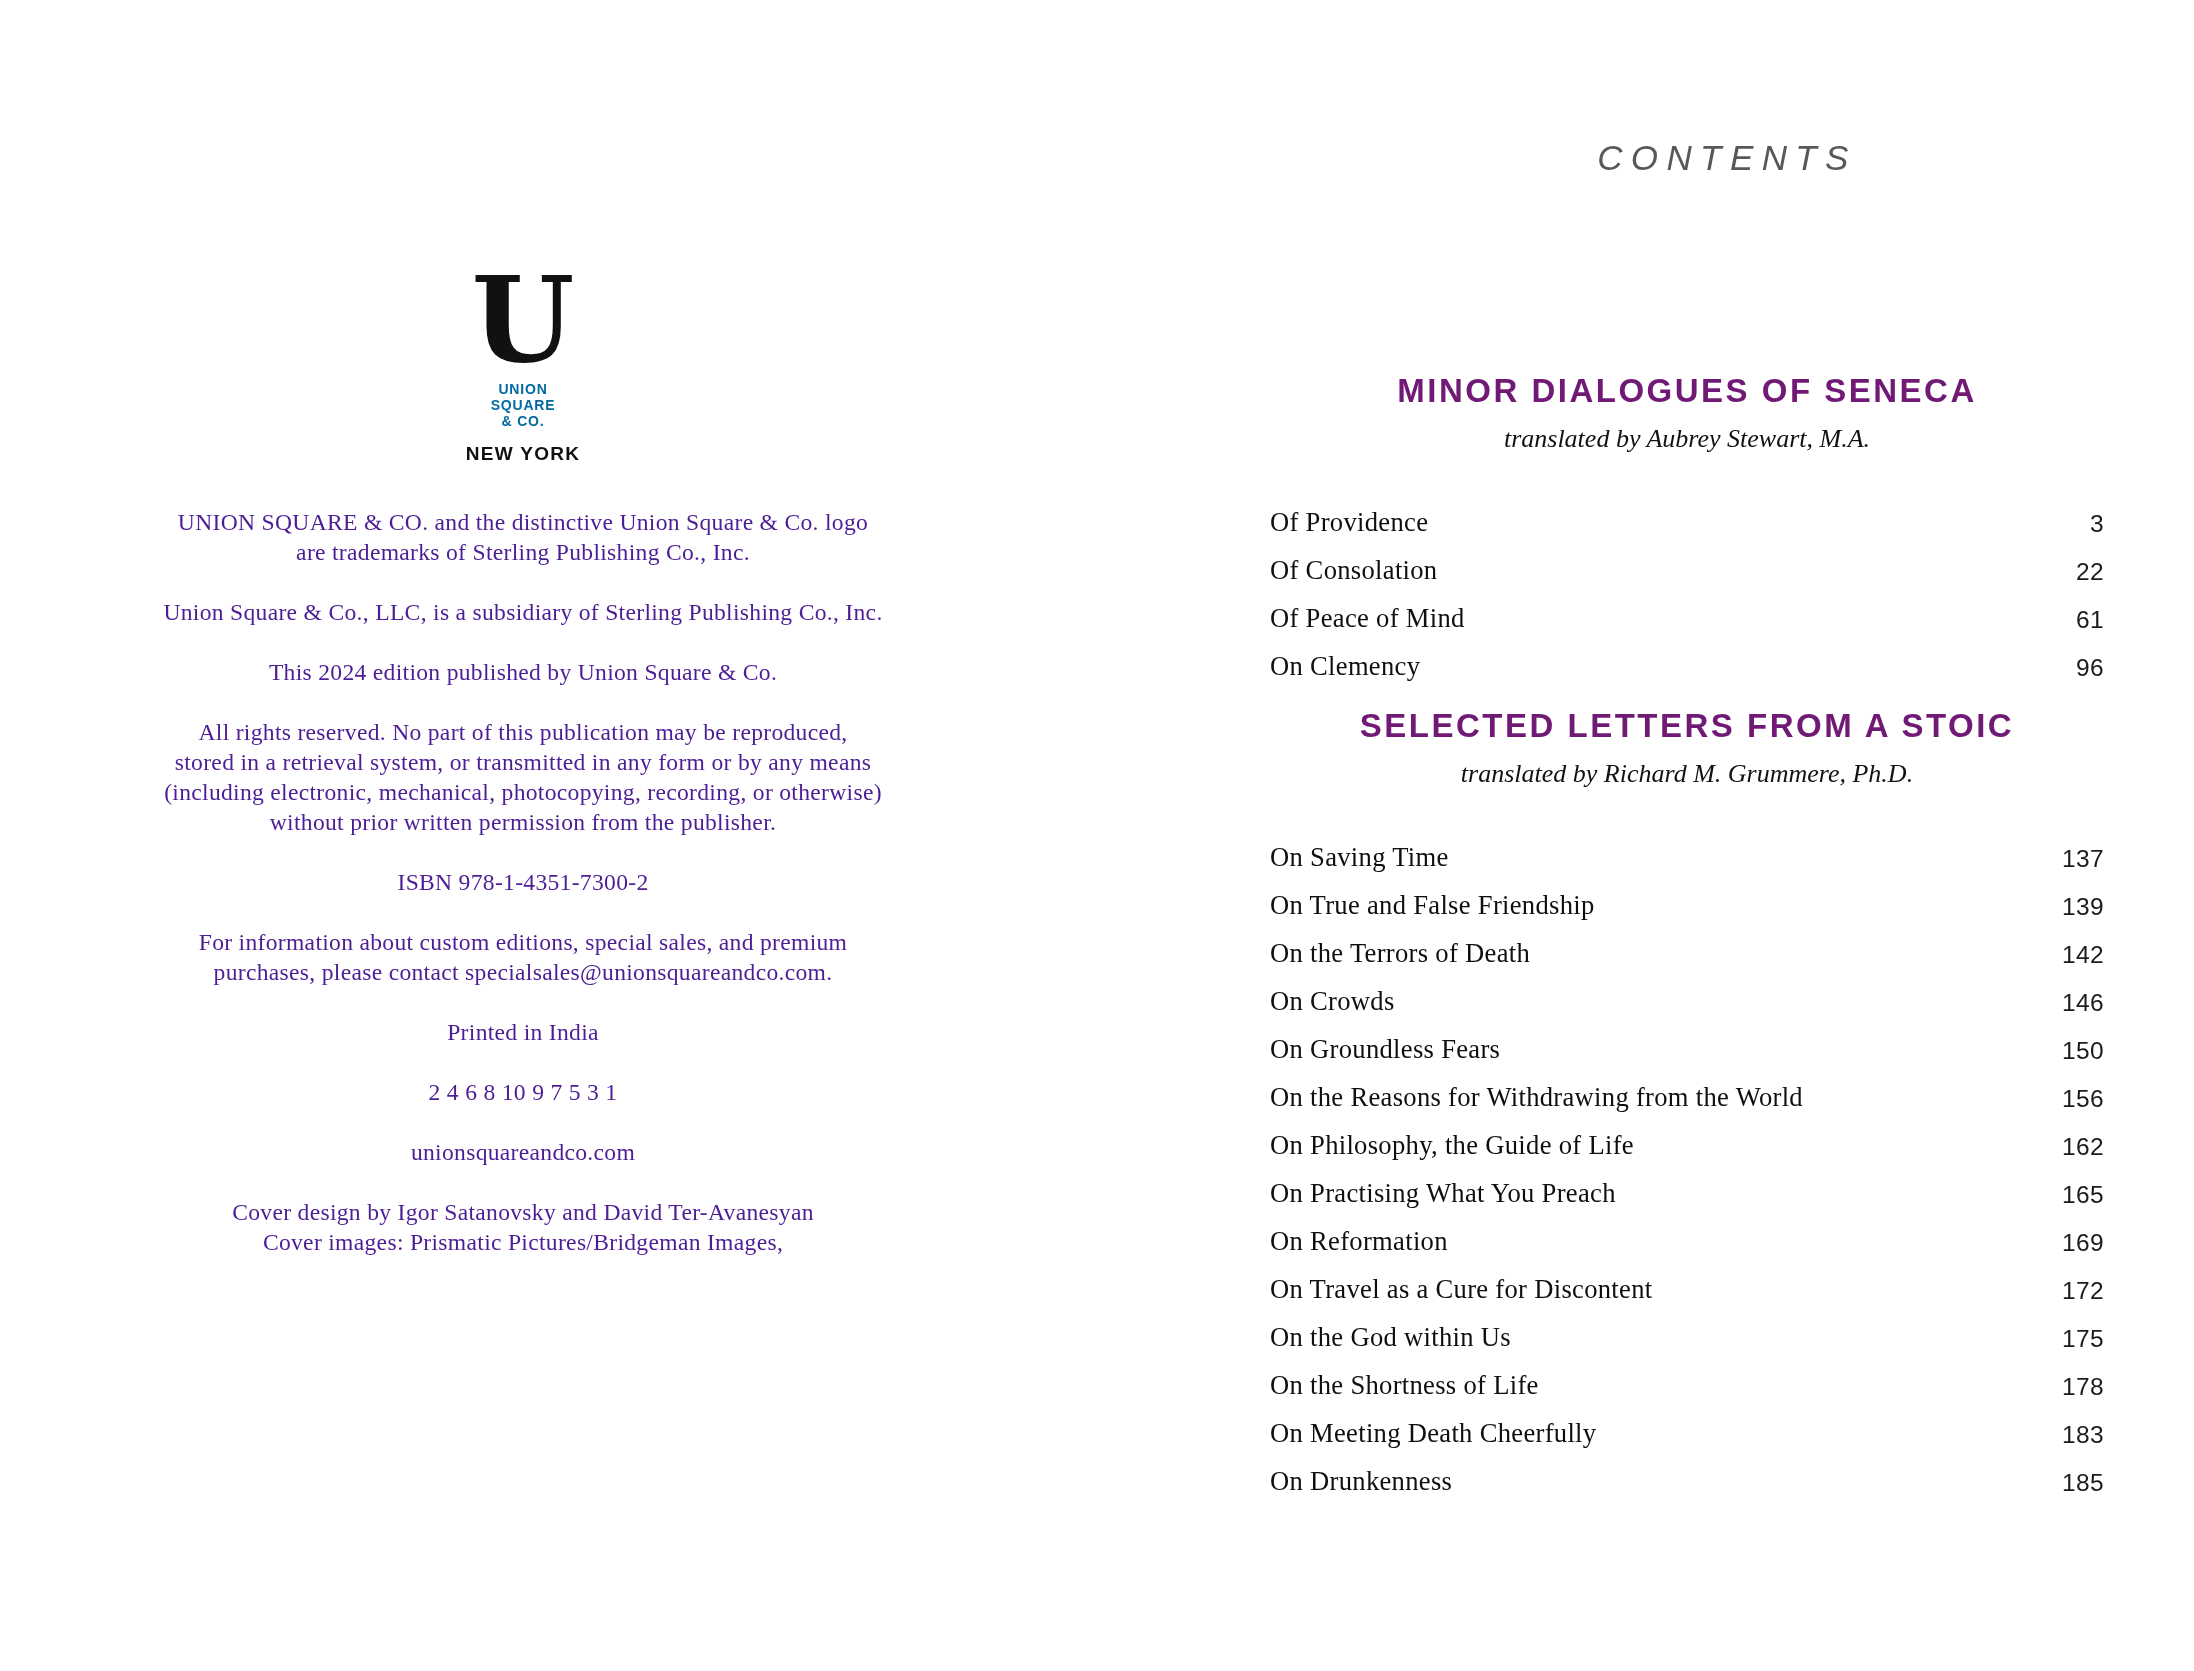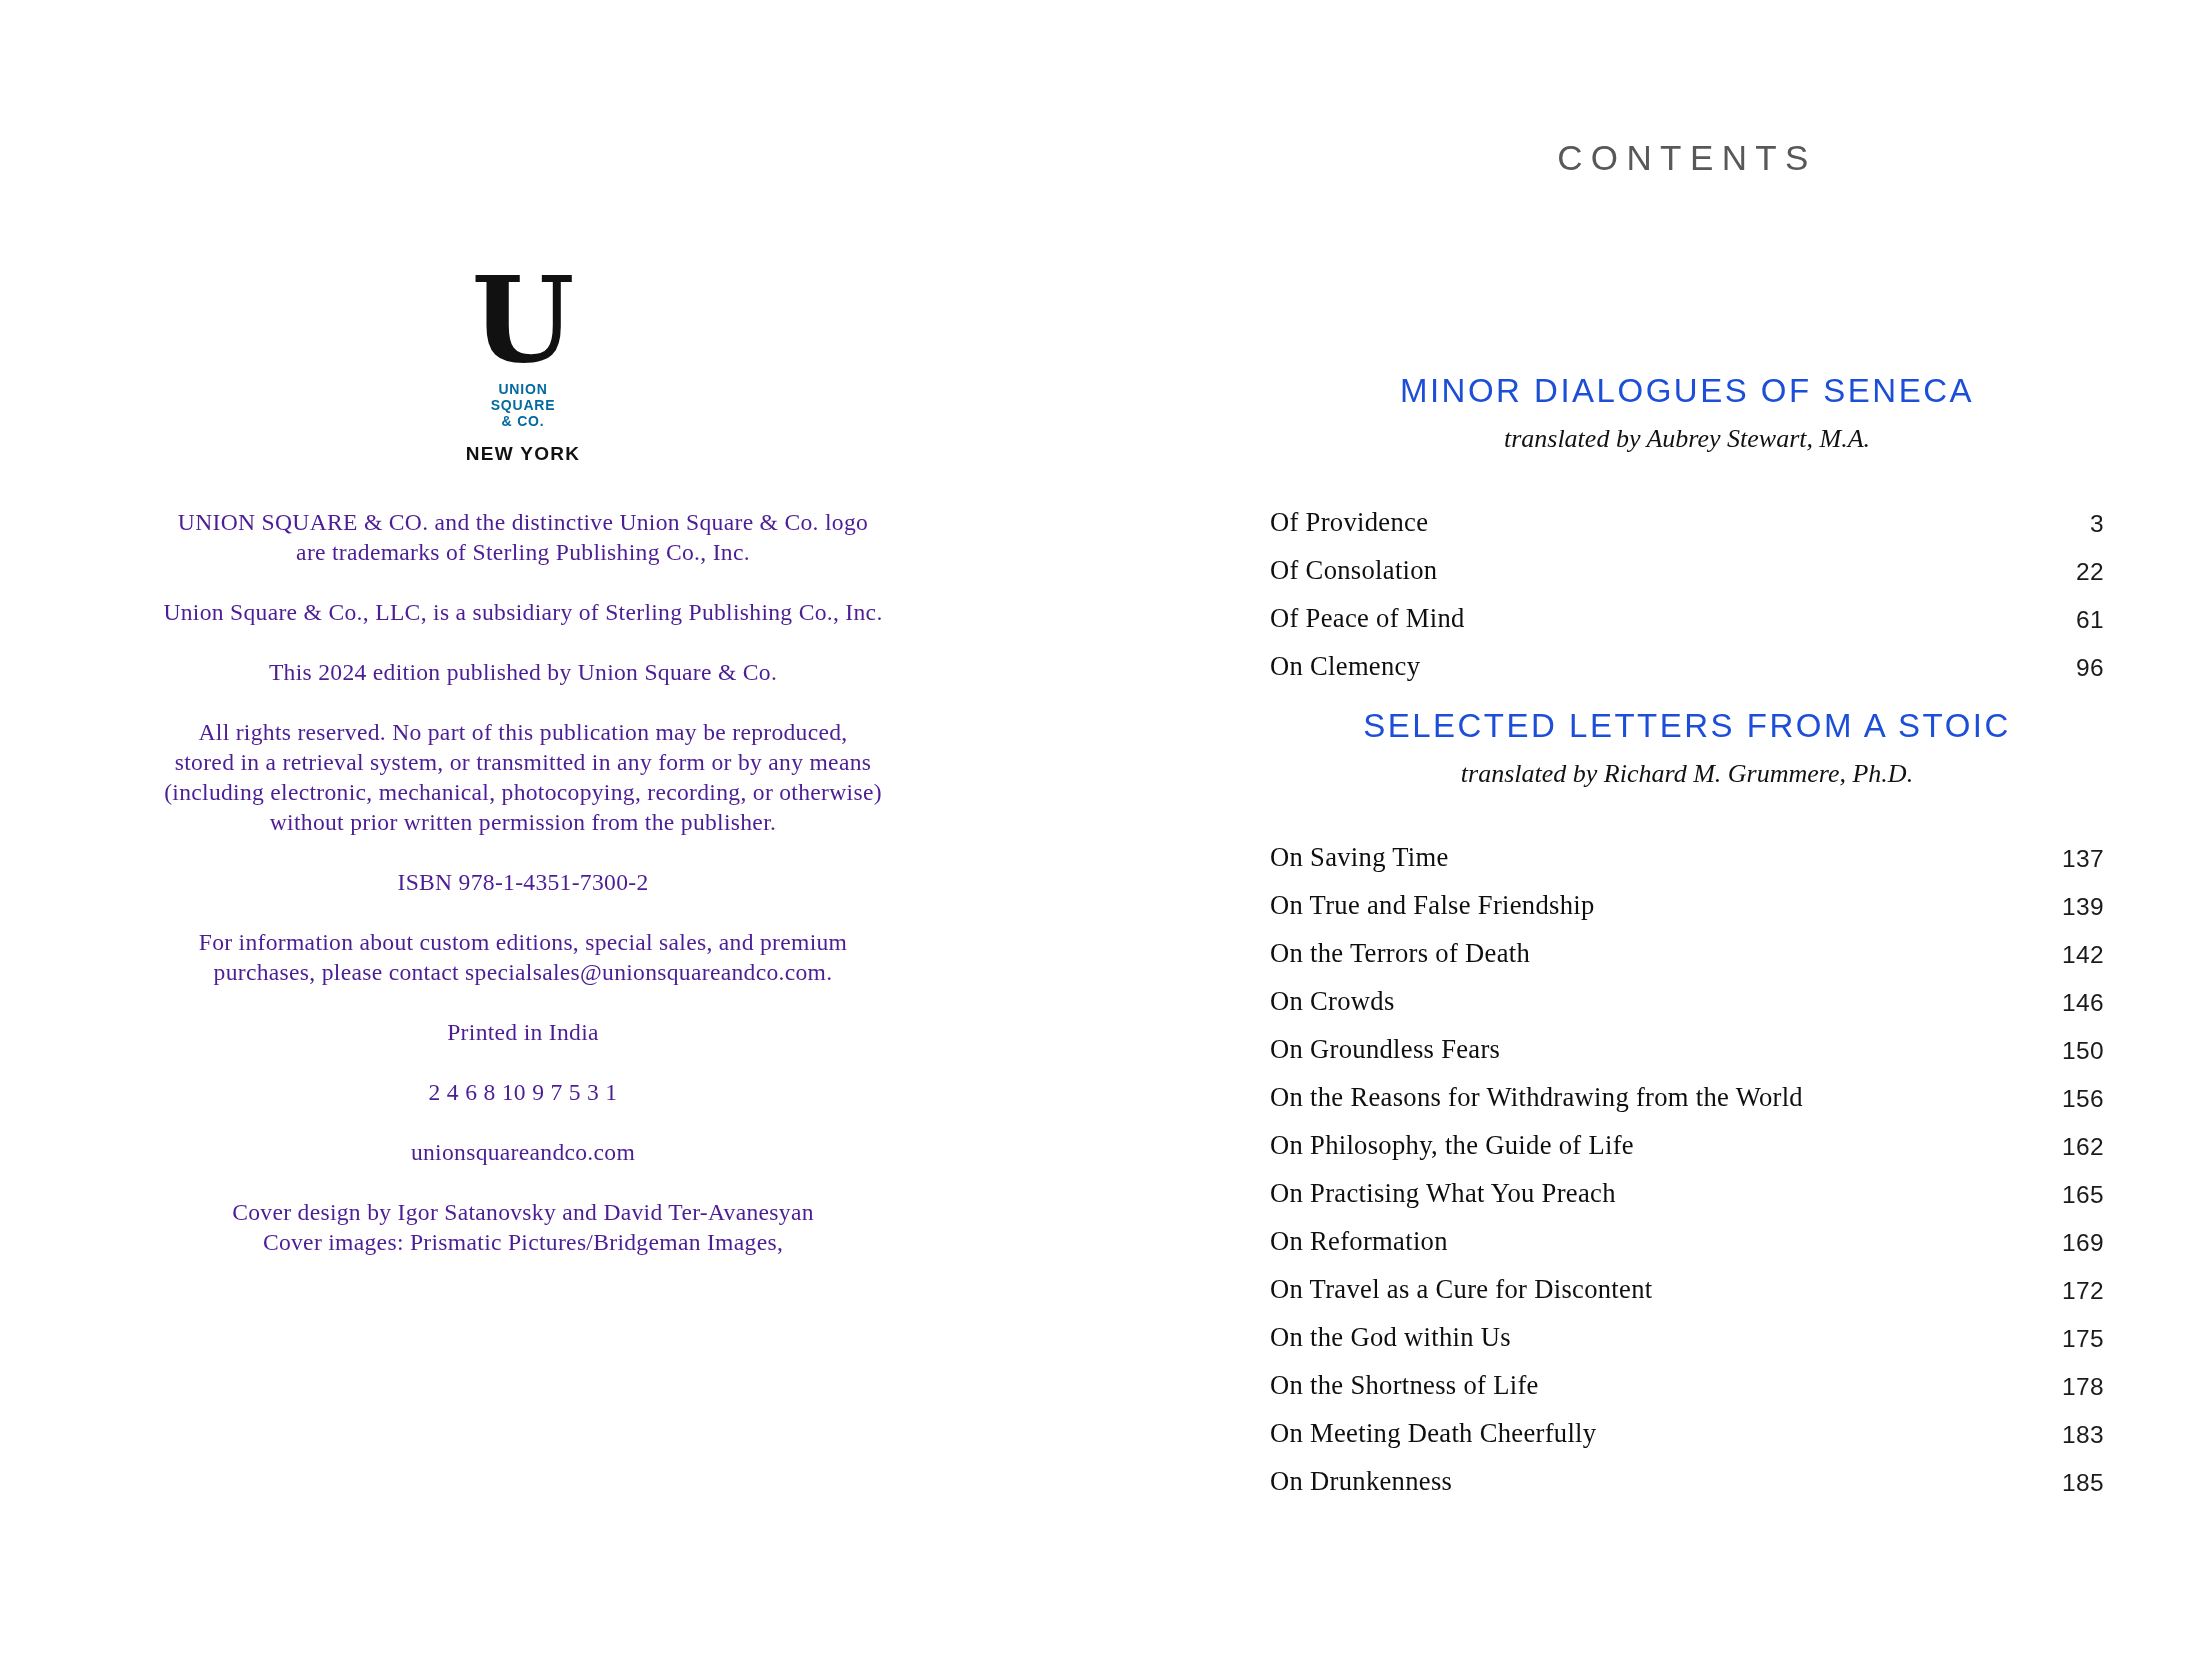--- a/index.html
+++ b/index.html
@@ -50,39 +50,40 @@
     line-height: 30px;
     letter-spacing: 0.3px;
     color: #4c1d95;
   }
   .para { margin: 0 0 30px 0; }
   .cline { white-space: nowrap; }
 
   
   .contents-header {
     position: absolute;
-    left: 1270px; top: 138px; width: 834px;
+    left: 1310px; top: 138px; width: 834px;
     text-align: center;
     font-family: "Liberation Sans", sans-serif;
     font-weight: 400;
     font-size: 35px;
     letter-spacing: 8.4px;
     color: #57585a;
+    font-style: italic;
   }
   .toc-section { position: absolute; left: 1270px; width: 834px; }
   .toc-section.sec-1 { top: 371px; }
   .toc-section.sec-2 { top: 706px; }
   .sec-title {
     text-align: center;
     font-family: "Liberation Sans", sans-serif;
-    font-weight: 400;
+    font-weight: 700;
     font-size: 33px;
     line-height: 39px;
     letter-spacing: 2.5px;
-    color: #1d4ed8;
+    color: #701a75;
     white-space: nowrap;
   }
   .sec-translator {
     margin-top: 11.8px;
     text-align: center;
     font-style: italic;
     font-size: 26px;
     line-height: 34px;
     color: #121212;
   }

